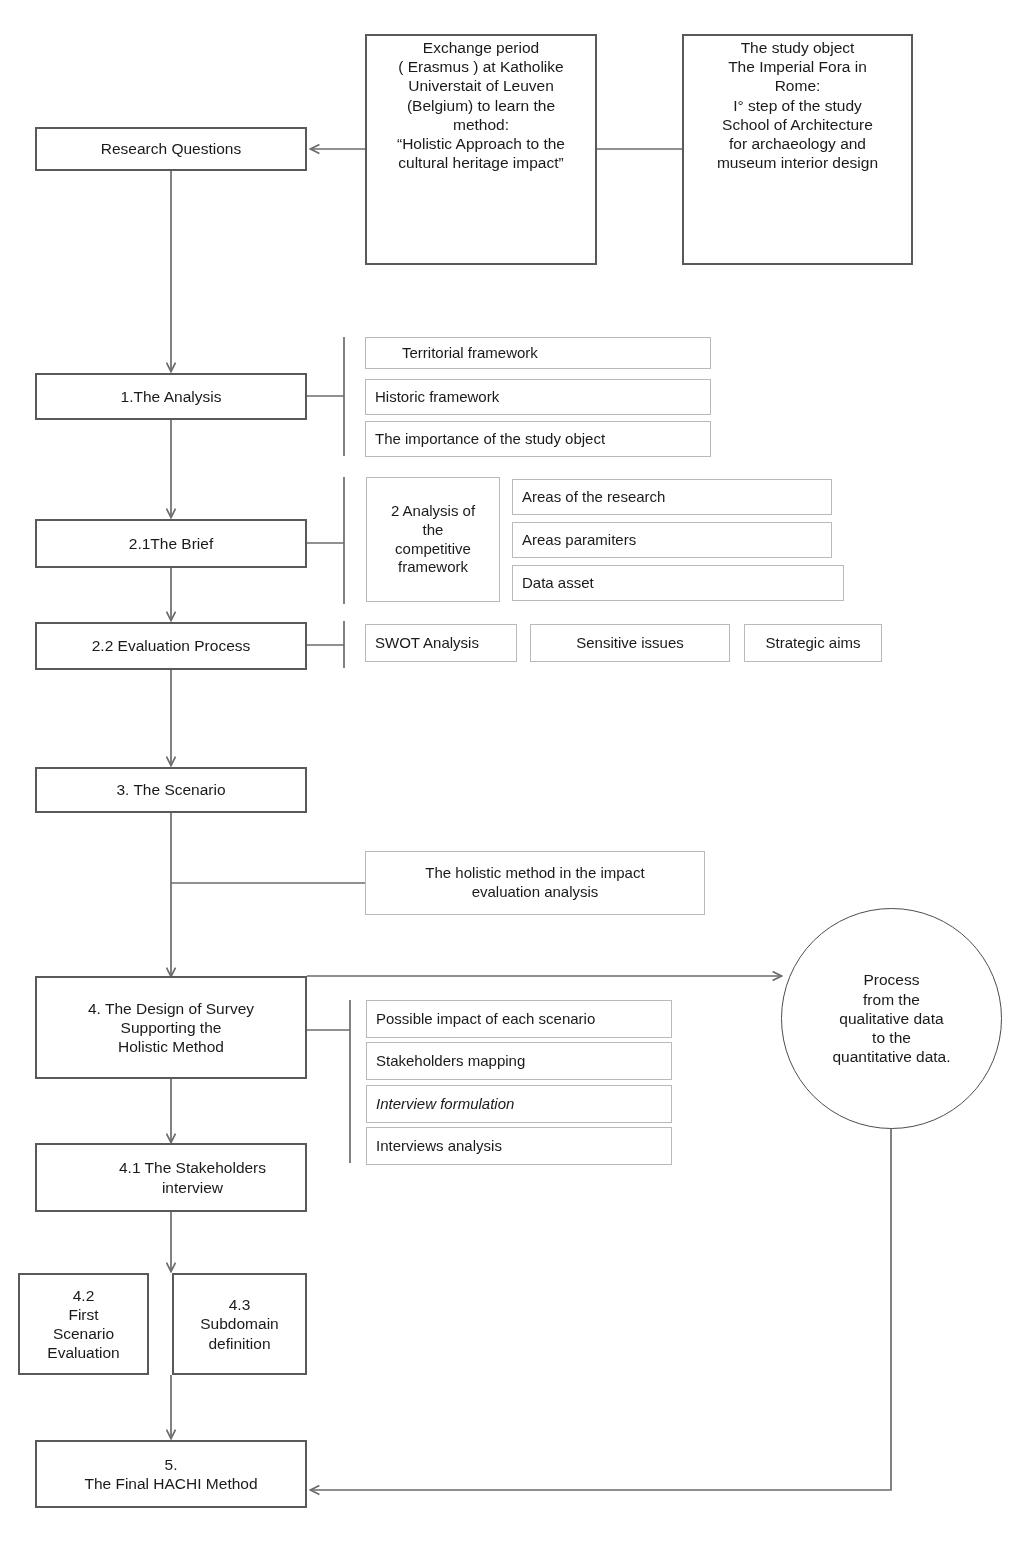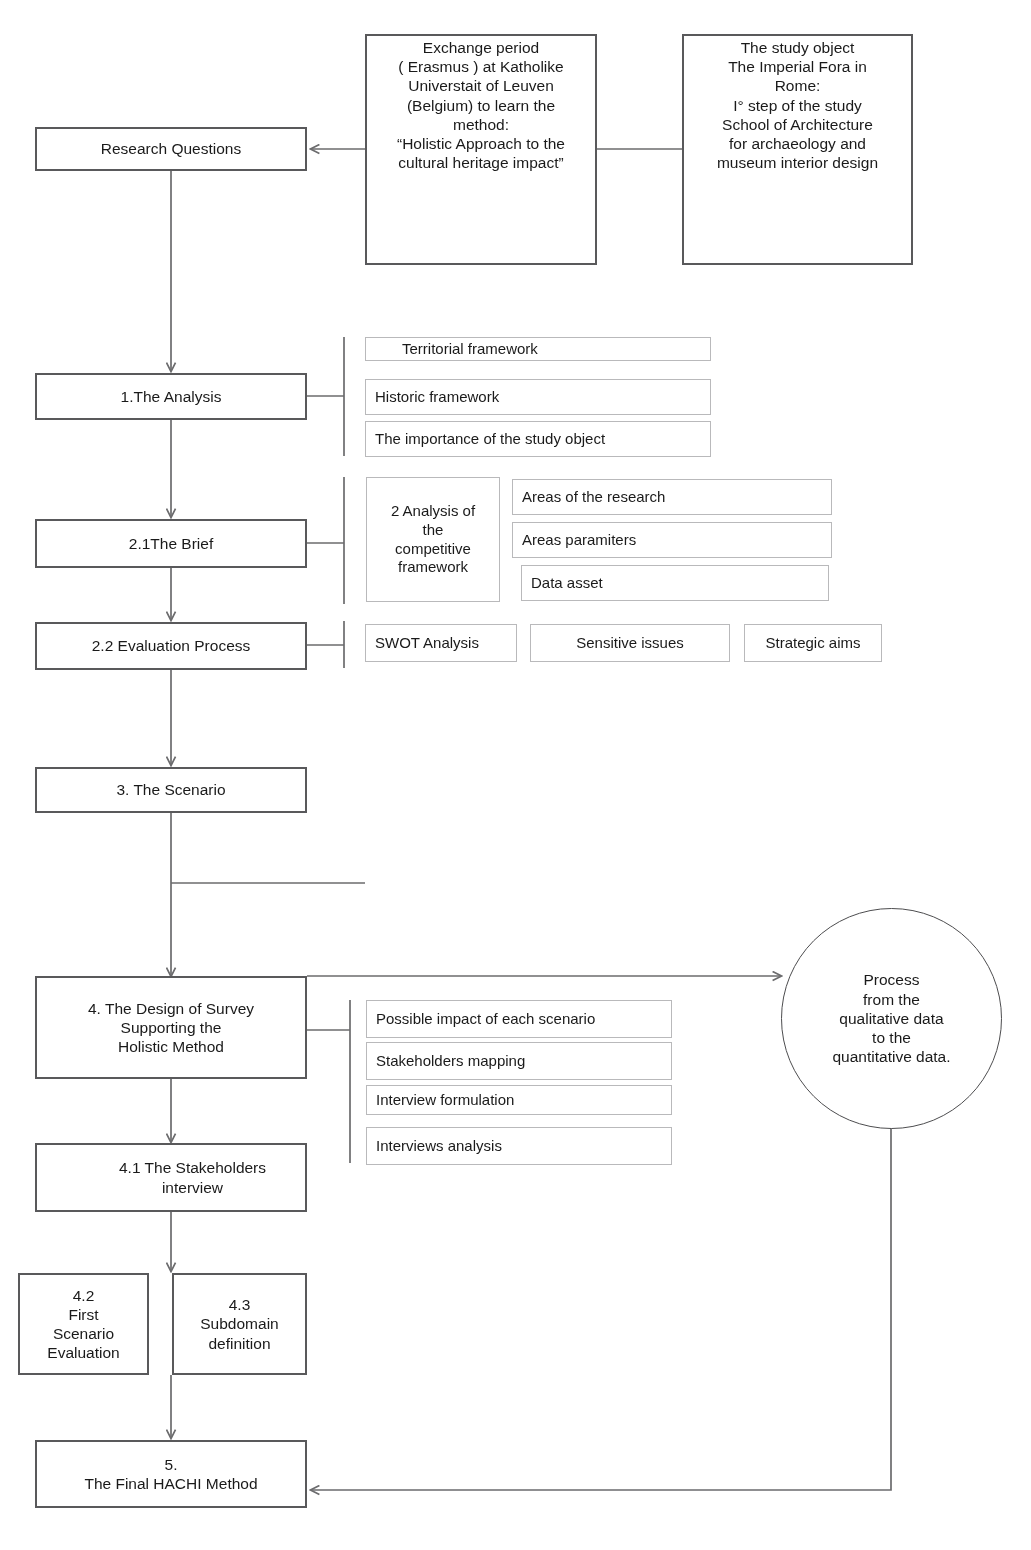--- a/index.html
+++ b/index.html
@@ -156,49 +156,51 @@
 Scenario
 Evaluation</div>
 
   <div class="node main-node" style="left:172px; top:1273px; width:135px; height:102px;">4.3
 Subdomain
 definition</div>
 
   <div class="node main-node" style="left:35px; top:1440px; width:272px; height:68px;">5.
 The Final HACHI Method</div>
 
-  <div class="node sub-node left-align" style="left:365px; top:337px; width:346px; height:24px;padding-left:36px;">Territorial framework</div>
+  <div class="node sub-node left-align" style="left:365px; top:337px; width:346px; height:32px;padding-left:36px;">Territorial framework</div>
 
   <div class="node sub-node left-align" style="left:365px; top:379px; width:346px; height:36px;">Historic framework</div>
 
   <div class="node sub-node left-align" style="left:365px; top:421px; width:346px; height:36px;">The importance of the study object</div>
 
   <div class="node sub-node" style="left:366px; top:477px; width:134px; height:125px;">2 Analysis of
 the
 competitive
 framework</div>
 
   <div class="node sub-node left-align" style="left:512px; top:479px; width:320px; height:36px;">Areas of the research</div>
 
   <div class="node sub-node left-align" style="left:512px; top:522px; width:320px; height:36px;">Areas paramiters</div>
 
-  <div class="node sub-node left-align" style="left:512px; top:565px; width:308px; height:36px;margin-left:9px;">Data asset</div>
+  <div class="node sub-node left-align" style="left:512px; top:565px; width:332px; height:36px;">Data asset</div>
 
   <div class="node sub-node left-align" style="left:365px; top:624px; width:152px; height:38px;">SWOT Analysis</div>
 
   <div class="node sub-node" style="left:530px; top:624px; width:200px; height:38px;">Sensitive issues</div>
 
   <div class="node sub-node" style="left:744px; top:624px; width:138px; height:38px;">Strategic aims</div>
 
+  <div class="node sub-node" style="left:365px; top:851px; width:340px; height:64px;">The holistic method in the impact
+evaluation analysis</div>
 
   <div class="node sub-node left-align" style="left:366px; top:1000px; width:306px; height:38px;">Possible impact of each scenario</div>
 
   <div class="node sub-node left-align" style="left:366px; top:1042px; width:306px; height:38px;">Stakeholders mapping</div>
 
-  <div class="node sub-node left-align" style="left:366px; top:1085px; width:306px; height:30px;">Interview formulation</div>
+  <div class="node sub-node left-align" style="left:366px; top:1085px; width:306px; height:38px;font-style:italic;">Interview formulation</div>
 
   <div class="node sub-node left-align" style="left:366px; top:1127px; width:306px; height:38px;">Interviews analysis</div>
 
   <div class="node circle-node" style="left:781px; top:908px; width:221px; height:221px;">Process
 from the
 qualitative data
 to the
 quantitative data.</div>
 
 </div>

